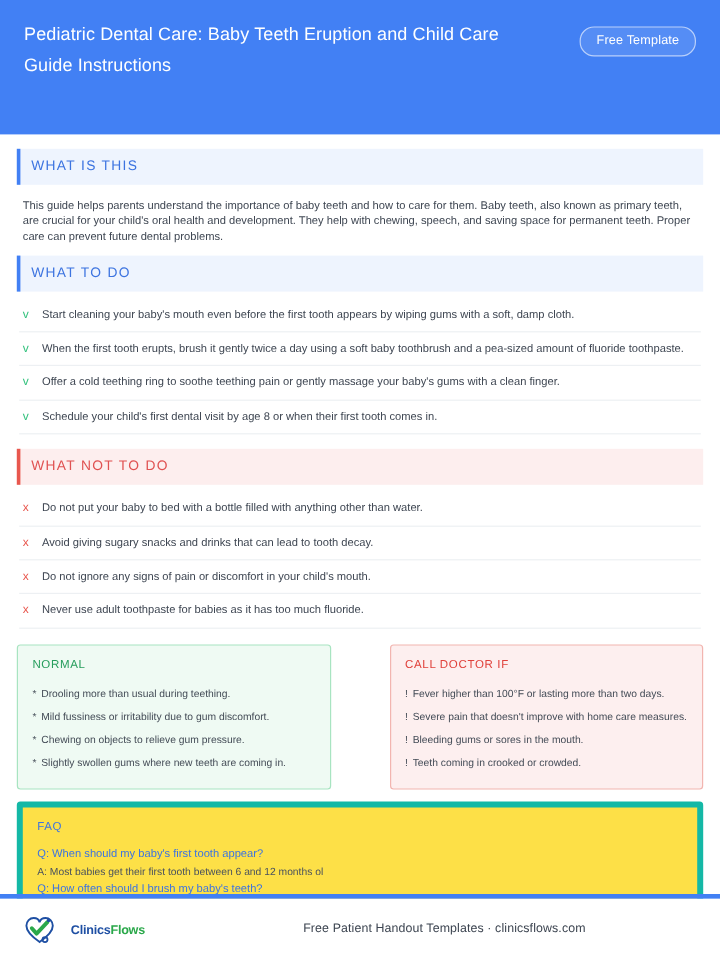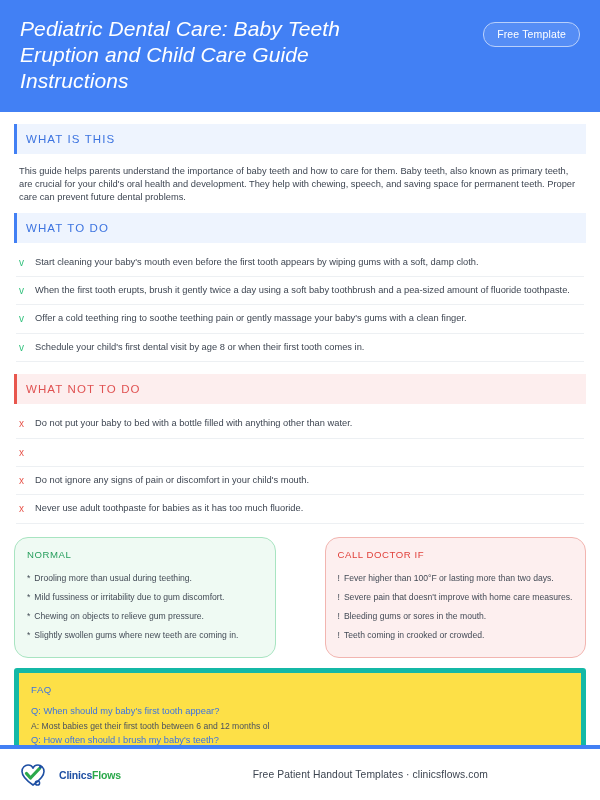--- a/index.html
+++ b/index.html
@@ -24,26 +24,25 @@
   .header {
     background: #4280f4;
     padding: 16px 20px 18px 20px;
     min-height: 112px;
     display: flex;
     align-items: flex-start;
     justify-content: space-between;
   }
   .header-title {
     color: #ffffff;
-    font-size: 21px;
+    font-size: 15px;
     line-height: 26px;
     font-weight: 400;
     letter-spacing: 0.1px;
     max-width: 400px;
-    font-style: italic;
   }
   .badge {
     flex: none;
     margin-top: 6px;
     border: 1px solid #b9d0fb;
     border-radius: 12px;
     color: #ffffff;
     font-size: 10.5px;
     padding: 5px 13px 6px 13px;
     background: rgba(255,255,255,0.10);
@@ -98,21 +97,21 @@
   .mark.no { color: #e8574e; }
 
   
   .cols {
     display: flex;
     gap: 8px;
     margin-top: 11px;
   }
   .box {
     flex: 1 1 0;
-    border-radius: 14px;
+    border-radius: 3px;
     padding: 11px 12px 12px 12px;
   }
   .box.green { background: #effaf3; border: 1px solid #a8e4c1; }
   .box.pink  { background: #fdefef; border: 1px solid #f2b5b0; margin-left: 41px; }
   .box-title {
     font-size: 9.6px;
     letter-spacing: 0.55px;
     margin-bottom: 9px;
   }
   .box.green .box-title { color: #279e5d; }
@@ -218,20 +217,21 @@
       </div>
 
     <div class="sec-head red" style="margin-top:10px">WHAT NOT TO DO</div>
     <div class="list" id="dont-list">
         <div class="row">
           <span class="mark no">x</span>
           <span>Do not put your baby to bed with a bottle filled with anything other than water.</span>
         </div>
         <div class="row">
           <span class="mark no">x</span>
+          <span>Avoid giving sugary snacks and drinks that can lead to tooth decay.</span>
         </div>
         <div class="row">
           <span class="mark no">x</span>
           <span>Do not ignore any signs of pain or discomfort in your child's mouth.</span>
         </div>
         <div class="row">
           <span class="mark no">x</span>
           <span>Never use adult toothpaste for babies as it has too much fluoride.</span>
         </div>
       </div>

